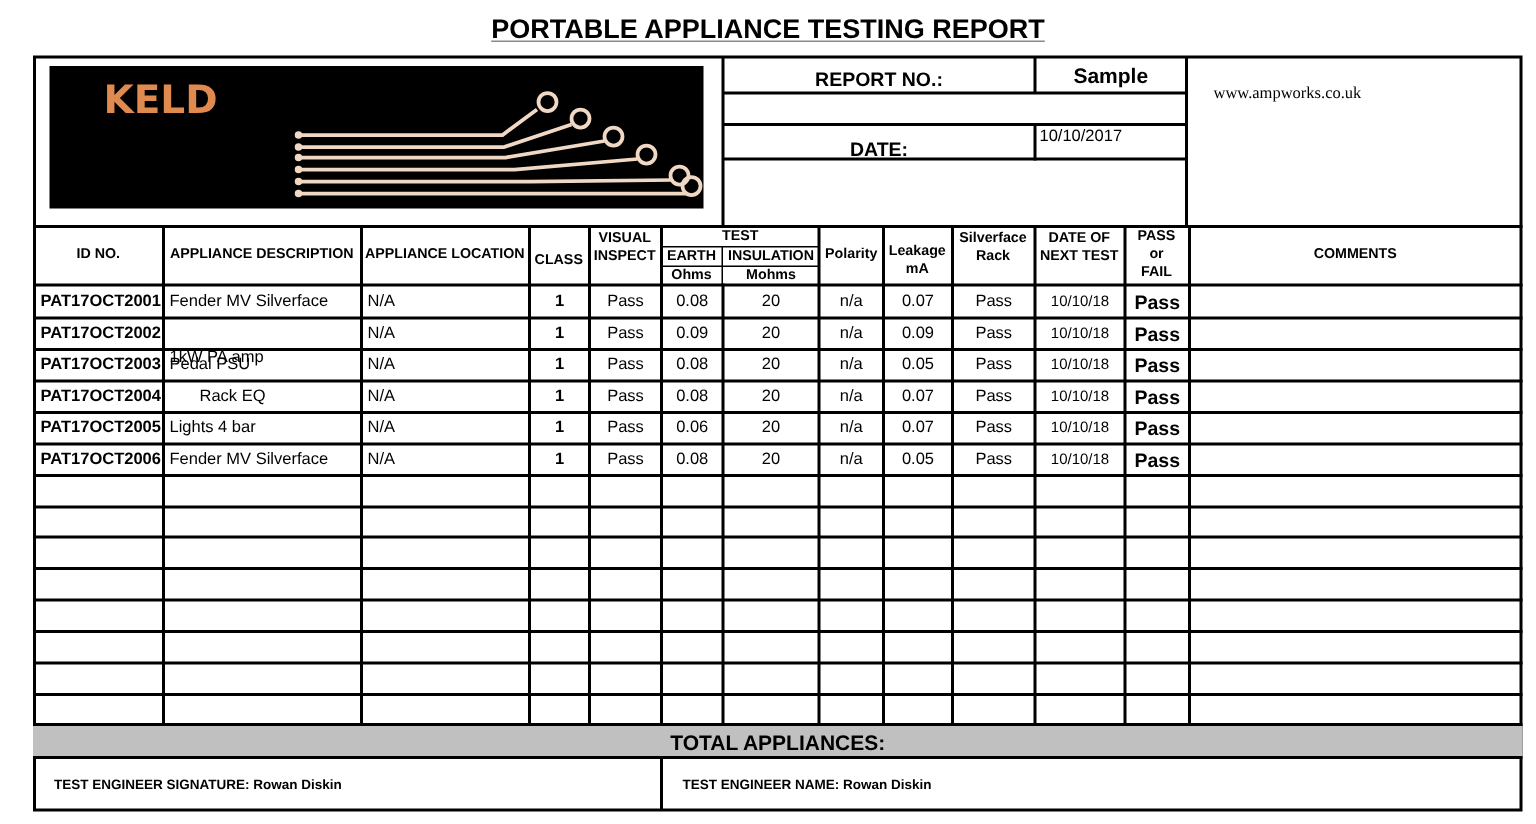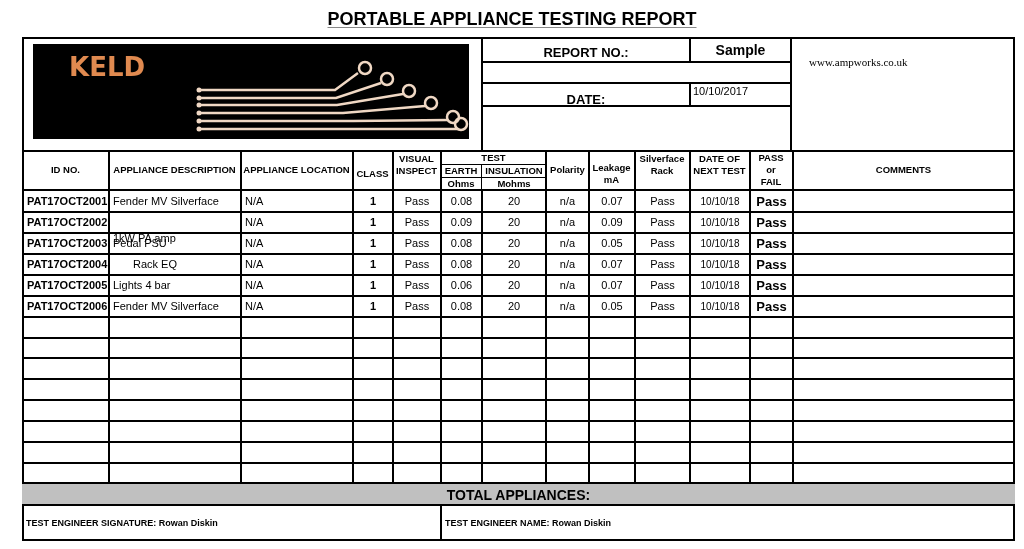--- a/index.html
+++ b/index.html
@@ -14,21 +14,21 @@
   .vl1 { position: absolute; background: #000; width: 1px; }
   .logo { position: absolute; left: 33px; top: 44px; width: 436px; height: 95px; background: #000; }
   .logo .k { position: absolute; left: 36px; top: 8px; color: #e08a50; font-size: 26px; font-weight: bold; font-family: "DejaVu Sans", sans-serif; }
   .logo .a { position: absolute; left: 10px; top: 50px; color: #e08a50; font-size: 27px; font-weight: bold; font-family: "DejaVu Sans", sans-serif; letter-spacing: -0.5px; }
   .cell { position: absolute; display: flex; align-items: center; justify-content: center; text-align: center; font-size: 11px; }
   .hdr { font-weight: bold; font-size: 9.5px; line-height: 12px; }
   .left { justify-content: flex-start; padding-left: 3px; }
   .bold { font-weight: bold; text-align: center; }
   .pass { font-weight: bold; font-size: 13px; }
   .total { position: absolute; left: 22px; top: 484px; width: 993px; height: 21px; background: #c0c0c0; font-weight: bold; font-size: 14px; display: flex; align-items: center; justify-content: center; }
-  .sig { position: absolute; font-size: 9px; font-weight: bold; display: flex; align-items: center; padding-left: 3px; }
+  .sig { position: absolute; font-size: 9px; font-weight: bold; display: flex; align-items: center; padding-left: 13px; }
 </style>
 </head>
 <body>
 
 <div class="title"><span>PORTABLE APPLIANCE TESTING REPORT</span></div>
 
 <div class="frame"></div>
 
 <div class="logo">
   <div class="k">KELD</div>

